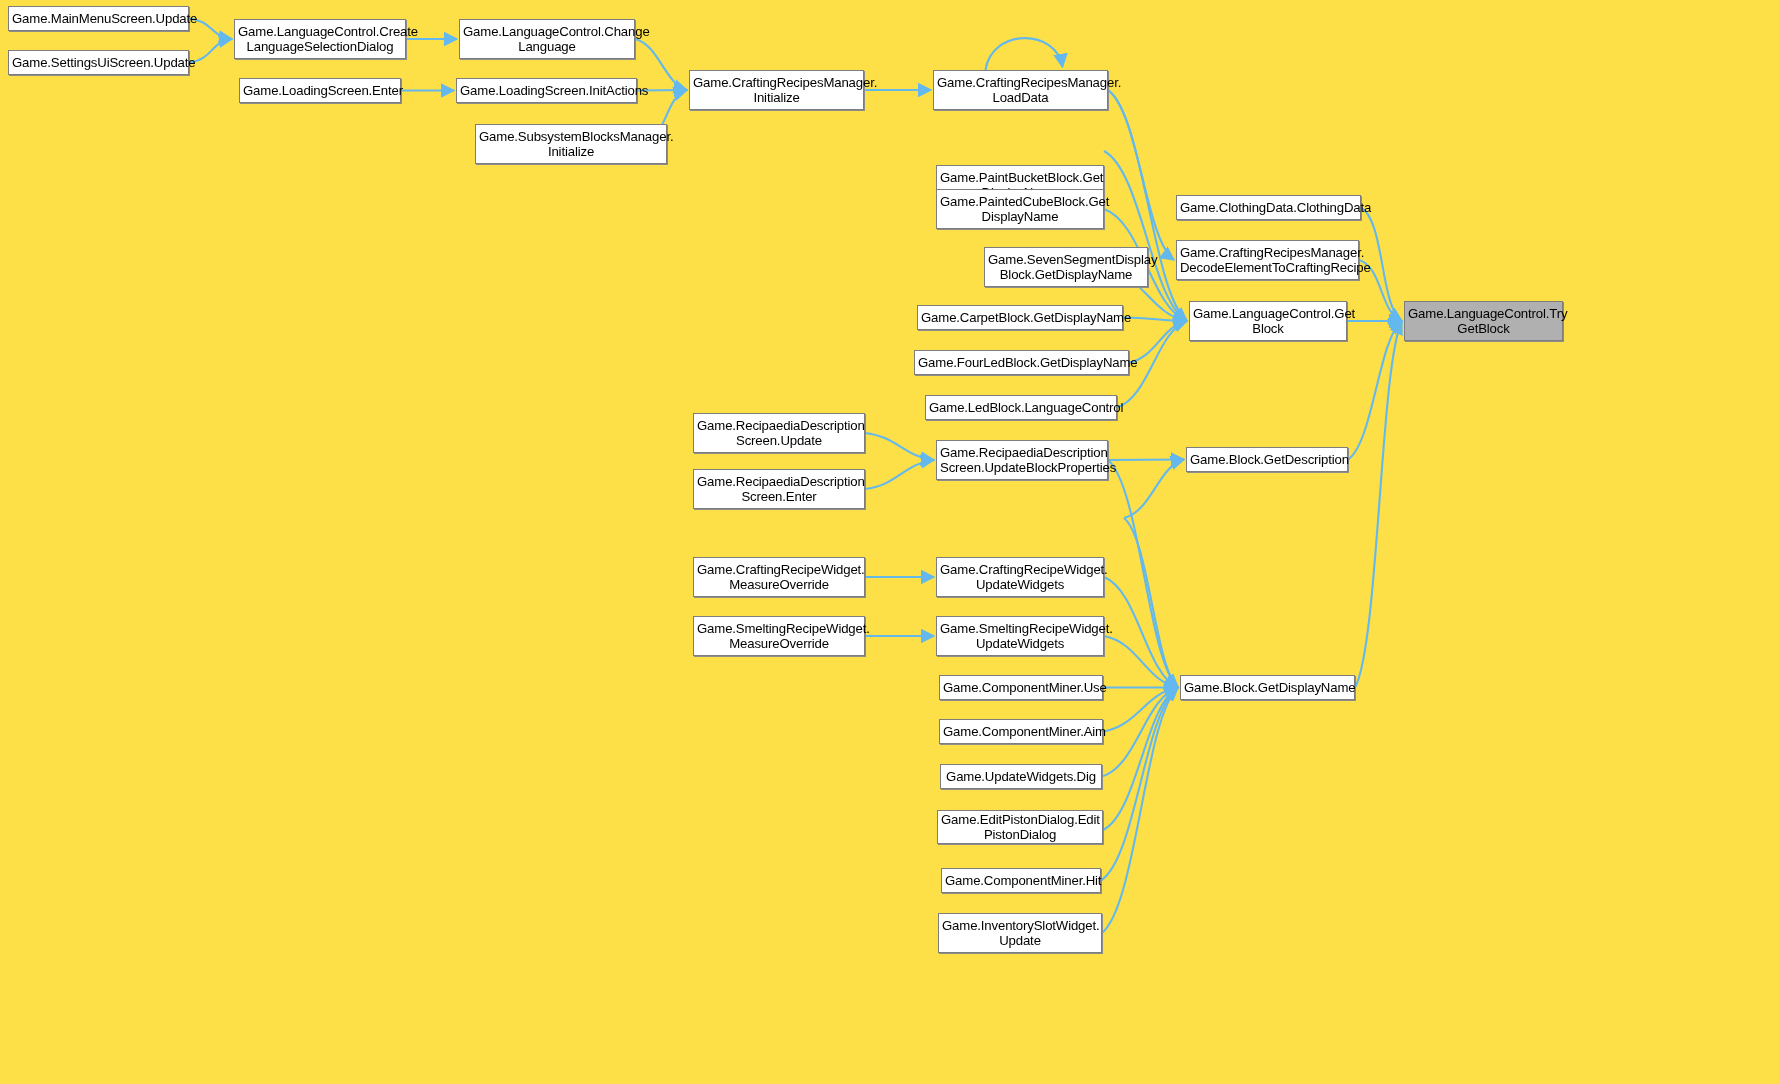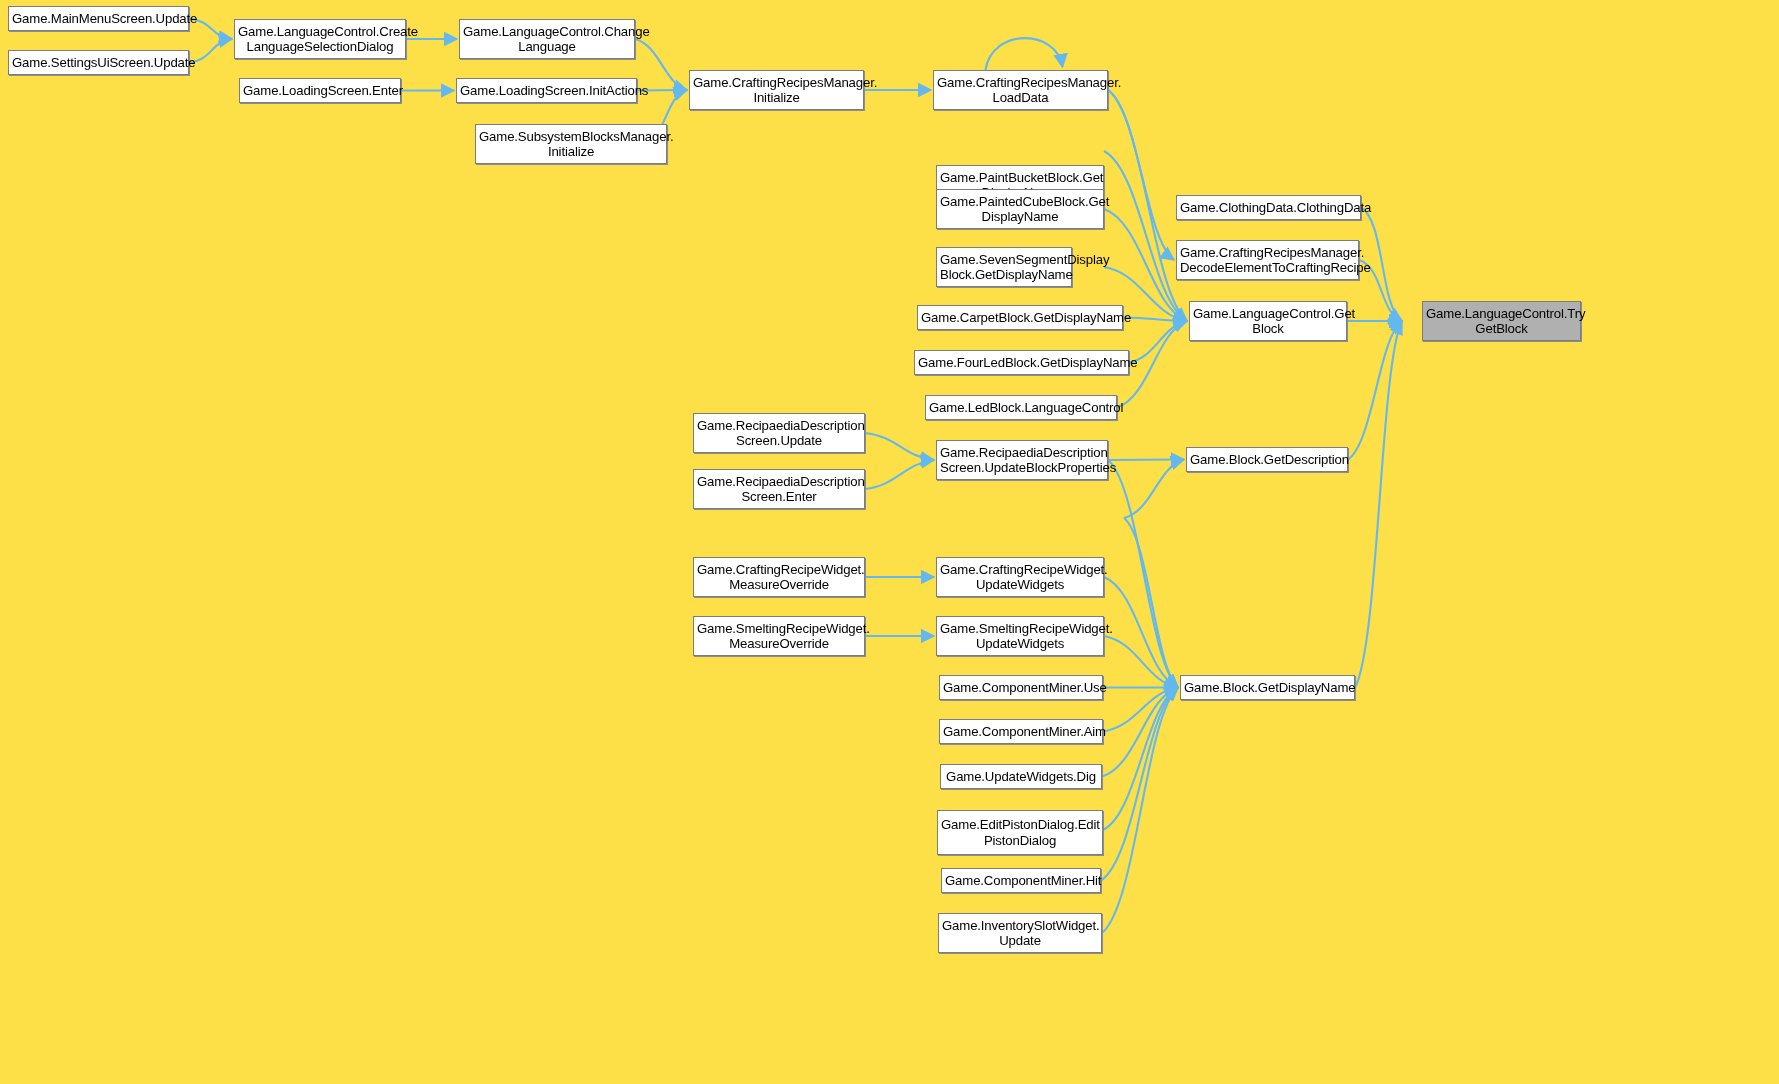--- a/index.html
+++ b/index.html
@@ -35,21 +35,20 @@
     display: flex;
     align-items: center;
     justify-content: center;
     text-align: center;
     letter-spacing: -0.15px;
     padding: 0 3px;
     z-index: 5;
   }
   .node.highlight {
     background: #b0b0b0;
-    margin-left: 18px;
   }
   .node-label {
     display: block;
     width: 100%;
     white-space: pre-line;
   }
 </style>
 </head>
 <body>
 
@@ -132,21 +131,21 @@
 LoadData</span>
     </div>
     <div class="node" style="left: 936px; top: 131px; width: 168px; height: 40px; margin-top: 34px;">
       <span class="node-label">Game.PaintBucketBlock.Get
 DisplayName</span>
     </div>
     <div class="node" style="left: 936px; top: 189px; width: 168px; height: 40px;">
       <span class="node-label">Game.PaintedCubeBlock.Get
 DisplayName</span>
     </div>
-    <div class="node" style="left: 936px; top: 247px; width: 136px; height: 40px;">
+    <div class="node" style="left: 984px; top: 247px; width: 164px; height: 40px;">
       <span class="node-label">Game.SevenSegmentDisplay
 Block.GetDisplayName</span>
     </div>
     <div class="node" style="left: 917px; top: 305px; width: 206px; height: 25px;">
       <span class="node-label">Game.CarpetBlock.GetDisplayName</span>
     </div>
     <div class="node" style="left: 914px; top: 350px; width: 215px; height: 25px;">
       <span class="node-label">Game.FourLedBlock.GetDisplayName</span>
     </div>
     <div class="node" style="left: 925px; top: 395px; width: 192px; height: 25px;">
@@ -203,21 +202,21 @@
     </div>
     <div class="node" style="left: 1180px; top: 675px; width: 175px; height: 25px;">
       <span class="node-label">Game.Block.GetDisplayName</span>
     </div>
     <div class="node" style="left: 939px; top: 719px; width: 164px; height: 25px;">
       <span class="node-label">Game.ComponentMiner.Aim</span>
     </div>
     <div class="node" style="left: 940px; top: 764px; width: 162px; height: 25px;">
       <span class="node-label">Game.UpdateWidgets.Dig</span>
     </div>
-    <div class="node" style="left: 937px; top: 810px; width: 166px; height: 45px;">
+    <div class="node" style="left: 937px; top: 810px; width: 166px; height: 34px;">
       <span class="node-label">Game.EditPistonDialog.Edit
 PistonDialog</span>
     </div>
     <div class="node" style="left: 941px; top: 868px; width: 160px; height: 25px;">
       <span class="node-label">Game.ComponentMiner.Hit</span>
     </div>
     <div class="node" style="left: 938px; top: 913px; width: 164px; height: 40px;">
       <span class="node-label">Game.InventorySlotWidget.
 Update</span>
     </div>

